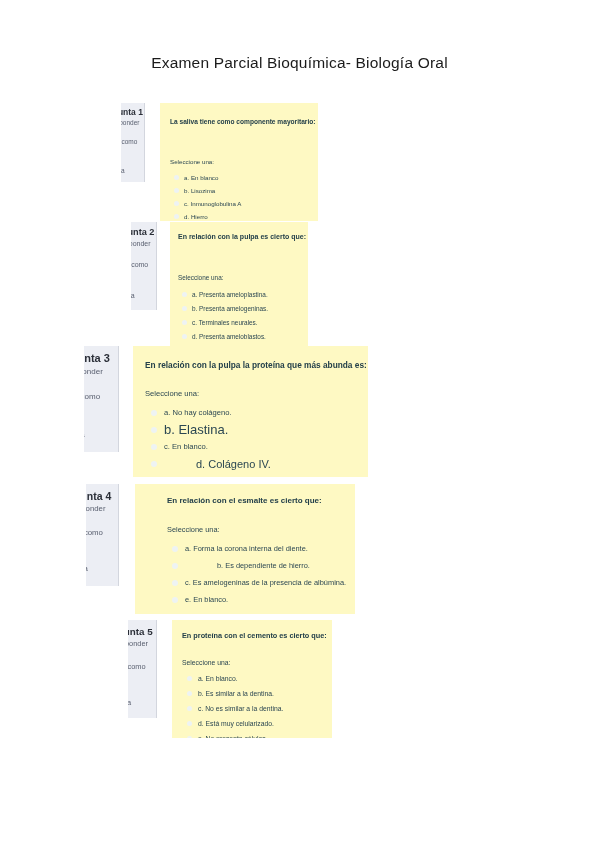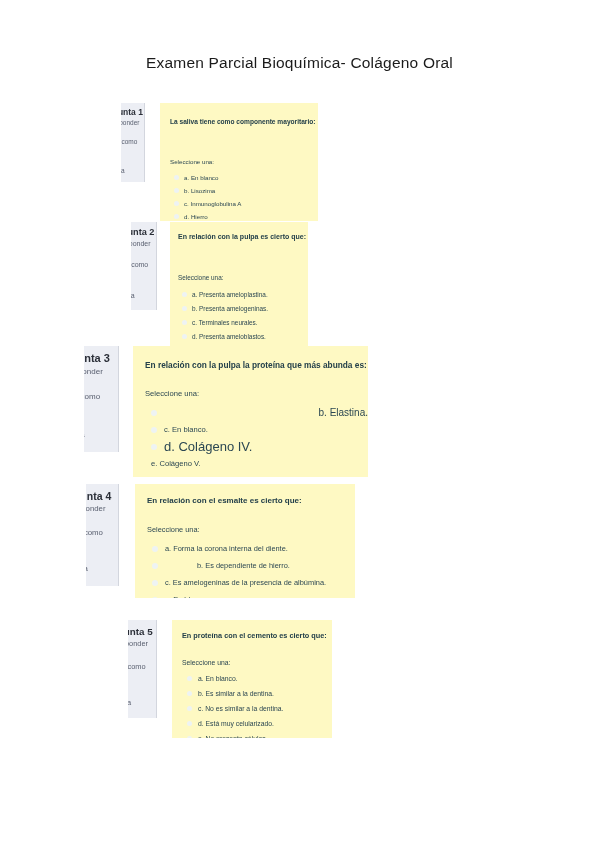--- a/index.html
+++ b/index.html
@@ -87,21 +87,21 @@
     background: #eef3f3;
     display: inline-block;
   }
   .opt-label {
     display: inline-block;
   }
 </style>
 </head>
 <body>
 
-<div class="page-title">Examen Parcial Bioquímica- Colágeno Oral</div>
+<div class="page-title">Examen Parcial Bioquímica- Biología Oral</div>
 
 <div class="qblock">
 
   <div class="qinfo" style="left:121px; top:103px; width:24px; height:79px;">
     <div class="qinfo-inner" style="left:-22px; width:96px; padding-top:4px;">
       <div class="qinfo-num" style="font-size:8.5px; line-height:11px;">Pregunta 1</div>
       <div class="qinfo-line" style="font-size:6.5px; line-height:10px;">Sin responder</div>
       <div class="qinfo-line" style="font-size:6.5px; line-height:10px; margin-top:9px;">Puntúa como</div>
       <div class="qinfo-flag" style="font-size:6.5px; line-height:9px; margin-top:10px;">Marcar</div>
       <div class="qinfo-flag" style="font-size:6.5px; line-height:9px;">pregunta</div>
@@ -182,29 +182,33 @@
       <div class="qinfo-line" style="font-size:8px; line-height:13px; margin-top:12px;">Puntúa como</div>
       <div class="qinfo-flag" style="font-size:8px; line-height:12px; margin-top:14px;">Marcar</div>
       <div class="qinfo-flag" style="font-size:8px; line-height:12px;">pregunta</div>
     </div>
   </div>
 
   <div class="qpanel" style="left:133px; top:346px; width:235px; height:131px;">
     <div class="qtext" style="font-size:8.3px; line-height:11px; margin:14px 0 0 12px;">En relación con la pulpa la proteína que más abunda es:</div>
     <div class="qprompt" style="font-size:7.6px; line-height:10px; margin:18px 0 0 12px;">Seleccione una:</div>
     <div style="margin:5px 0 0 18px;">
-      <div class="qoption" style="font-size:10px; height:17px;justify-content:space-between;">
+      <div class="qoption" style="font-size:7.6px; height:17px;">
+        <span class="radio" style="width:6px;height:6px;margin-right:7px;"></span>
+        <span class="opt-label">a. No hay colágeno.</span>
+      </div>
+      <div class="qoption" style="font-size:13px; height:17px;">
         <span class="radio" style="width:6px;height:6px;margin-right:7px;"></span>
         <span class="opt-label">b. Elastina.</span>
       </div>
       <div class="qoption" style="font-size:7.6px; height:17px;">
         <span class="radio" style="width:6px;height:6px;margin-right:7px;"></span>
         <span class="opt-label">c. En blanco.</span>
       </div>
-      <div class="qoption" style="font-size:13px; height:17px;">
+      <div class="qoption" style="font-size:11px; height:17px;gap:32px;">
         <span class="radio" style="width:6px;height:6px;margin-right:7px;"></span>
         <span class="opt-label">d. Colágeno IV.</span>
       </div>
       <div class="qoption" style="font-size:7.6px; height:17px;">
 
         <span class="opt-label">e. Colágeno V.</span>
       </div>
     </div>
   </div>
 </div>
@@ -214,21 +218,21 @@
   <div class="qinfo" style="left:86px; top:484px; width:33px; height:102px;">
     <div class="qinfo-inner" style="left:-29px; width:120px; padding-top:5px;">
       <div class="qinfo-num" style="font-size:10.5px; line-height:14px;">Pregunta 4</div>
       <div class="qinfo-line" style="font-size:7.8px; line-height:12px;">Sin responder</div>
       <div class="qinfo-line" style="font-size:7.8px; line-height:12px; margin-top:12px;">Puntúa como</div>
       <div class="qinfo-flag" style="font-size:7.8px; line-height:11px; margin-top:13px;">Marcar</div>
       <div class="qinfo-flag" style="font-size:7.8px; line-height:11px;">pregunta</div>
     </div>
   </div>
 
-  <div class="qpanel" style="left:135px; top:484px; width:220px; height:114px;">
+  <div class="qpanel" style="left:135px; top:484px; width:220px; height:130px;padding-left:20px;">
     <div class="qtext" style="font-size:8px; line-height:11px; margin:11px 0 0 12px;">En relación con el esmalte es cierto que:</div>
     <div class="qprompt" style="font-size:7.4px; line-height:10px; margin:19px 0 0 12px;">Seleccione una:</div>
     <div style="margin:5px 0 0 17px;">
       <div class="qoption" style="font-size:7.4px; height:17px;align-items:center;">
         <span class="radio" style="width:6px;height:6px;margin-right:7px;"></span>
         <span class="opt-label">a. Forma la corona interna del diente.</span>
       </div>
       <div class="qoption" style="font-size:7.4px; height:17px;gap:32px;">
         <span class="radio" style="width:6px;height:6px;margin-right:7px;"></span>
         <span class="opt-label">b. Es dependiente de hierro.</span>

